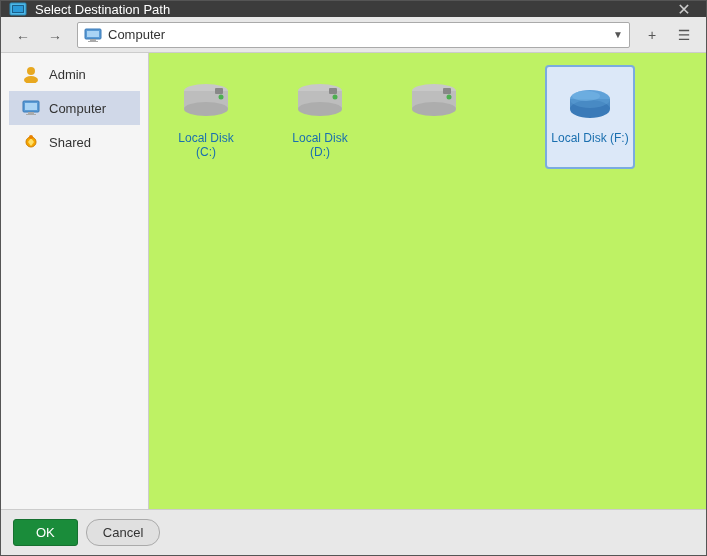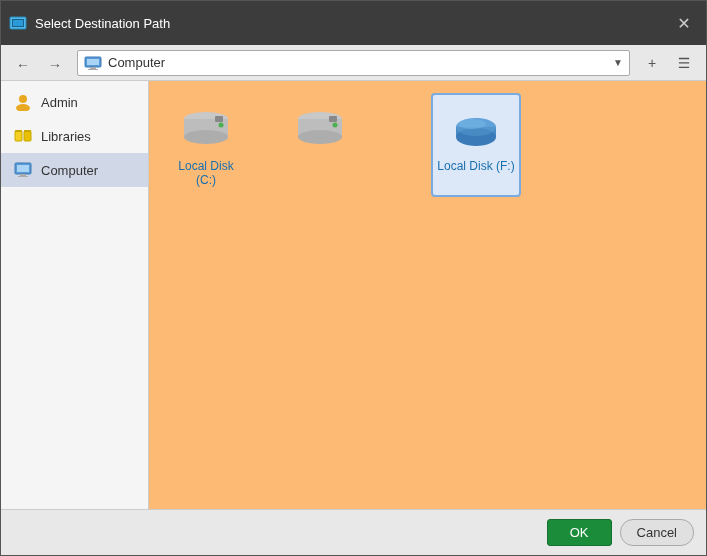--- a/index.html
+++ b/index.html
@@ -21,21 +21,21 @@
       display: flex;
       flex-direction: column;
     }
     
     .title-bar {
       background: #3c3c3c;
       color: #fff;
       display: flex;
       align-items: center;
       padding: 0 8px;
-      height: 44px;
+      height: 16px;
       flex-shrink: 0;
     }
     .title-bar-icon {
       width: 18px;
       height: 18px;
       margin-right: 8px;
       flex-shrink: 0;
     }
     .title-bar-text {
       flex: 1;
@@ -123,21 +123,21 @@
       display: flex;
       flex: 1;
       overflow: hidden;
     }
     
     .sidebar {
       width: 148px;
       background: #f5f5f5;
       border-right: 1px solid #ccc;
       flex-shrink: 0;
-      padding: 4px 0;
+      padding: 4px 8px;
     }
     .sidebar-item {
       display: flex;
       align-items: center;
       padding: 8px 12px;
       cursor: pointer;
       color: #333;
       font-size: 13px;
     }
     .sidebar-item.active { background: #d0d8e8; }
@@ -146,21 +146,21 @@
       height: 18px;
       margin-right: 8px;
       flex-shrink: 0;
       display: flex;
       align-items: center;
       justify-content: center;
     }
     
     .file-area {
       flex: 1;
-      background: #fdba74;
+      background: #bef264;
       overflow-y: auto;
       padding: 12px;
       display: flex;
       flex-wrap: wrap;
       align-content: flex-start;
       gap: 24px;
     }
     .file-item {
       width: 90px;
       display: flex;
@@ -185,21 +185,21 @@
       color: #1a6faf;
       text-align: center;
       word-break: break-word;
     }
     
     .bottom-bar {
       background: #e8e8e8;
       border-top: 1px solid #ccc;
       display: flex;
       align-items: center;
-      justify-content: flex-end;
+      justify-content: flex-start;
       padding: 8px 12px;
       height: 46px;
       flex-shrink: 0;
       gap: 8px;
     }
     .btn-ok {
       background: #1a8c3a;
       color: #fff;
       border: 1px solid #167030;
       padding: 5px 22px;
@@ -266,44 +266,43 @@
       <div class="sidebar-item">
         <div class="sidebar-item-icon">
           <svg width="20" height="18" viewBox="0 0 20 18">
             <circle cx="10" cy="6" r="4" fill="#e8a820"></circle>
             <ellipse cx="10" cy="15" rx="7" ry="4" fill="#e8a820"></ellipse>
           </svg>
         </div>
         <span>Admin</span>
       </div>
 
-      <div class="sidebar-item">
-        <div class="sidebar-item-icon">
-          <svg width="20" height="18" viewBox="0 0 20 18">
-            <rect x="2" y="4" width="7" height="10" rx="1" fill="#f5d020" stroke="#c8a800" stroke-width="1"></rect>
-            <rect x="11" y="4" width="7" height="10" rx="1" fill="#e8c000" stroke="#c8a800" stroke-width="1"></rect>
-            <rect x="2" y="3" width="7" height="2" rx="0.5" fill="#c8a800"></rect>
-            <rect x="11" y="3" width="7" height="2" rx="0.5" fill="#c8a800"></rect>
-          </svg>
-        </div>
-        <span>Libraries</span>
-      </div>
 
       <div class="sidebar-item active">
         <div class="sidebar-item-icon">
           <svg width="20" height="18" viewBox="0 0 20 18">
             <rect x="2" y="2" width="16" height="11" rx="1" fill="#5b9bd5" stroke="#3a7ab8" stroke-width="1"></rect>
             <rect x="4" y="4" width="12" height="7" fill="#aad4f5"></rect>
             <rect x="7" y="13" width="6" height="2" fill="#aaa"></rect>
             <rect x="5" y="15" width="10" height="1" fill="#aaa"></rect>
           </svg>
         </div>
         <span>Computer</span>
       </div>
 
+      <div class="sidebar-item">
+        <div class="sidebar-item-icon">
+          <svg width="20" height="18" viewBox="0 0 20 18">
+            <circle cx="10" cy="9" r="5" fill="#f5a500" stroke="#d08000" stroke-width="1"></circle>
+            <polygon points="10,5 13,9 10,13 7,9" fill="#ffe066"></polygon>
+            <circle cx="10" cy="4" r="2" fill="#e88000"></circle>
+          </svg>
+        </div>
+        <span>Shared</span>
+      </div>
     </div>
 
     <div class="file-area">
 
       <div class="file-item">
         <div class="file-icon drive-gray">
           <svg width="58" height="48" viewBox="0 0 58 48">
 
             <ellipse cx="29" cy="14" rx="22" ry="7" fill="#c8c8c8"></ellipse>
             <rect x="7" y="14" width="44" height="18" fill="#bdbdbd"></rect>
@@ -311,32 +310,44 @@
 
             <ellipse cx="29" cy="14" rx="22" ry="7" fill="url(#grayTop)" opacity="0.6"></ellipse>
 
             <rect x="38" y="11" width="8" height="6" rx="1" fill="#888"></rect>
 
             <circle cx="44" cy="20" r="2.5" fill="#4caf50"></circle>
           </svg>
         </div>
         <span class="file-label">Local Disk (C:)</span>
       </div>
-
 
       <div class="file-item">
         <div class="file-icon drive-gray">
           <svg width="58" height="48" viewBox="0 0 58 48">
             <ellipse cx="29" cy="14" rx="22" ry="7" fill="#c8c8c8"></ellipse>
             <rect x="7" y="14" width="44" height="18" fill="#bdbdbd"></rect>
             <ellipse cx="29" cy="32" rx="22" ry="7" fill="#adadad"></ellipse>
             <rect x="38" y="11" width="8" height="6" rx="1" fill="#888"></rect>
             <circle cx="44" cy="20" r="2.5" fill="#4caf50"></circle>
           </svg>
         </div>
+        <span class="file-label">Local Disk (D:)</span>
+      </div>
+
+      <div class="file-item">
+        <div class="file-icon drive-gray">
+          <svg width="58" height="48" viewBox="0 0 58 48">
+            <ellipse cx="29" cy="14" rx="22" ry="7" fill="#c8c8c8"></ellipse>
+            <rect x="7" y="14" width="44" height="18" fill="#bdbdbd"></rect>
+            <ellipse cx="29" cy="32" rx="22" ry="7" fill="#adadad"></ellipse>
+            <rect x="38" y="11" width="8" height="6" rx="1" fill="#888"></rect>
+            <circle cx="44" cy="20" r="2.5" fill="#4caf50"></circle>
+          </svg>
+        </div>
       </div>
 
       <div class="file-item selected">
         <div class="file-icon drive-blue">
           <svg width="58" height="48" viewBox="0 0 58 48">
 
             <ellipse cx="29" cy="22" rx="20" ry="9" fill="#5b9bd5"></ellipse>
             <rect x="9" y="22" width="40" height="10" fill="#4a8ac4"></rect>
             <ellipse cx="29" cy="32" rx="20" ry="9" fill="#3a7ab8"></ellipse>
 

